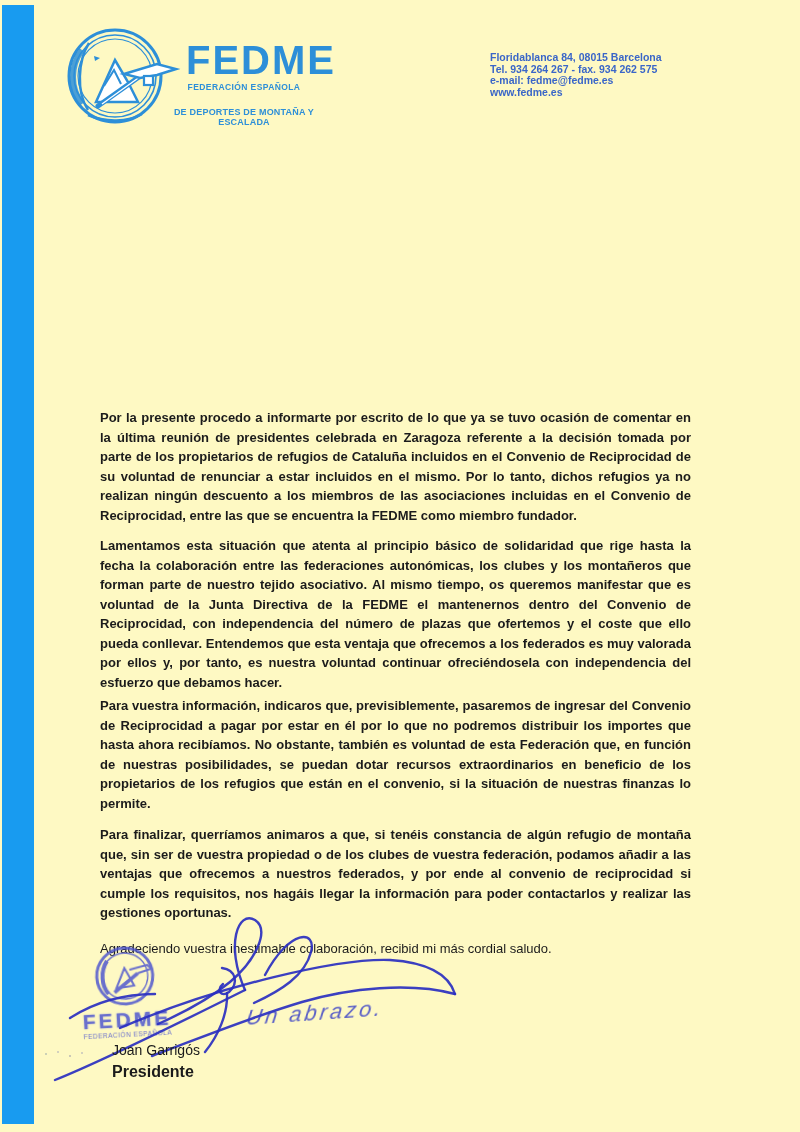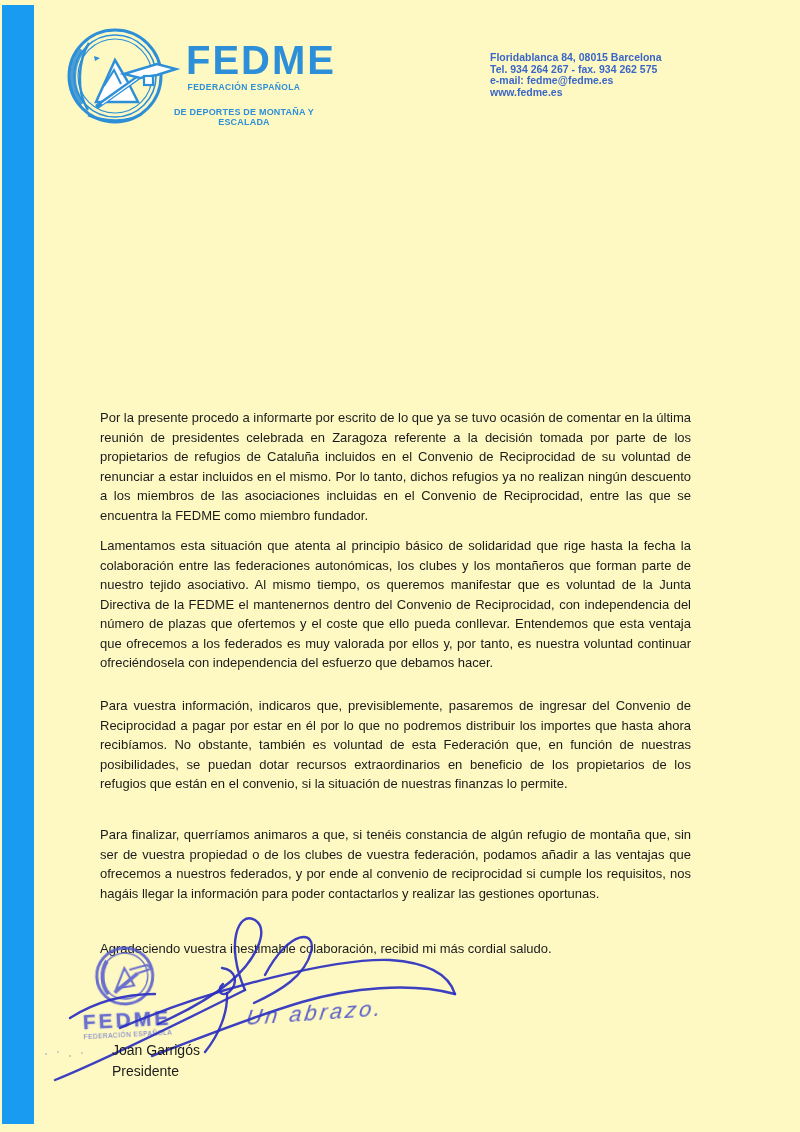--- a/index.html
+++ b/index.html
@@ -16,25 +16,25 @@
   .logo-icon{position:absolute;left:58px;top:26px;width:126px;height:100px;}
   .brand-text{position:absolute;left:158px;top:40px;width:172px;text-align:center;color:#2d8fd8;}
   .brand-word{font-size:40px;font-weight:bold;letter-spacing:2px;line-height:40px;text-align:left;padding-left:28px;}
   .brand-sub1{font-size:8.5px;font-weight:bold;letter-spacing:.4px;margin-top:2px;}
   .brand-sub2{font-size:9px;font-weight:bold;letter-spacing:.2px;margin-top:15px;}
   .contact{position:absolute;left:490px;top:52px;color:#3a66c8;font-size:10.5px;font-weight:600;line-height:11.6px;}
 
   
   .letter-date{position:absolute;left:100px;top:344px;width:590px;text-align:right;font-size:13.5px;}
   .salutation{position:absolute;left:100px;top:379px;width:590px;font-size:13px;}
-  .para{position:absolute;left:100px;width:591px;font-size:13px;line-height:19.5px;text-align:justify;}
+  .para{position:absolute;left:100px;width:591px;font-size:13px;line-height:19.5px;text-align:justify;font-weight:bold;}
   .p1{top:408px;} .p2{top:536px;} .p3{top:696px;} .p4{top:825px;}
   .closing{position:absolute;left:100px;top:941px;width:591px;font-size:13px;}
   .signer-name{position:absolute;left:112px;top:1042px;font-size:14px;}
-  .signer-title{position:absolute;left:112px;top:1063px;font-size:14px;}
+  .signer-title{position:absolute;left:112px;top:1063px;font-size:16px;font-weight:bold;}
 
   
   .signature-svg{position:absolute;left:40px;top:890px;width:430px;height:200px;pointer-events:none;}
   .sig-stroke{fill:none;stroke:#2a2fc0;stroke-width:2.4;stroke-linecap:round;opacity:.92;}
   .hand-note{
     position:absolute;left:246px;top:998px;width:210px;
     color:#3038c8;font-size:22px;font-style:italic;letter-spacing:3px;opacity:.8;
     transform:rotate(-4deg) skewX(-12deg);filter:blur(.3px);
   }
   .stamp{

